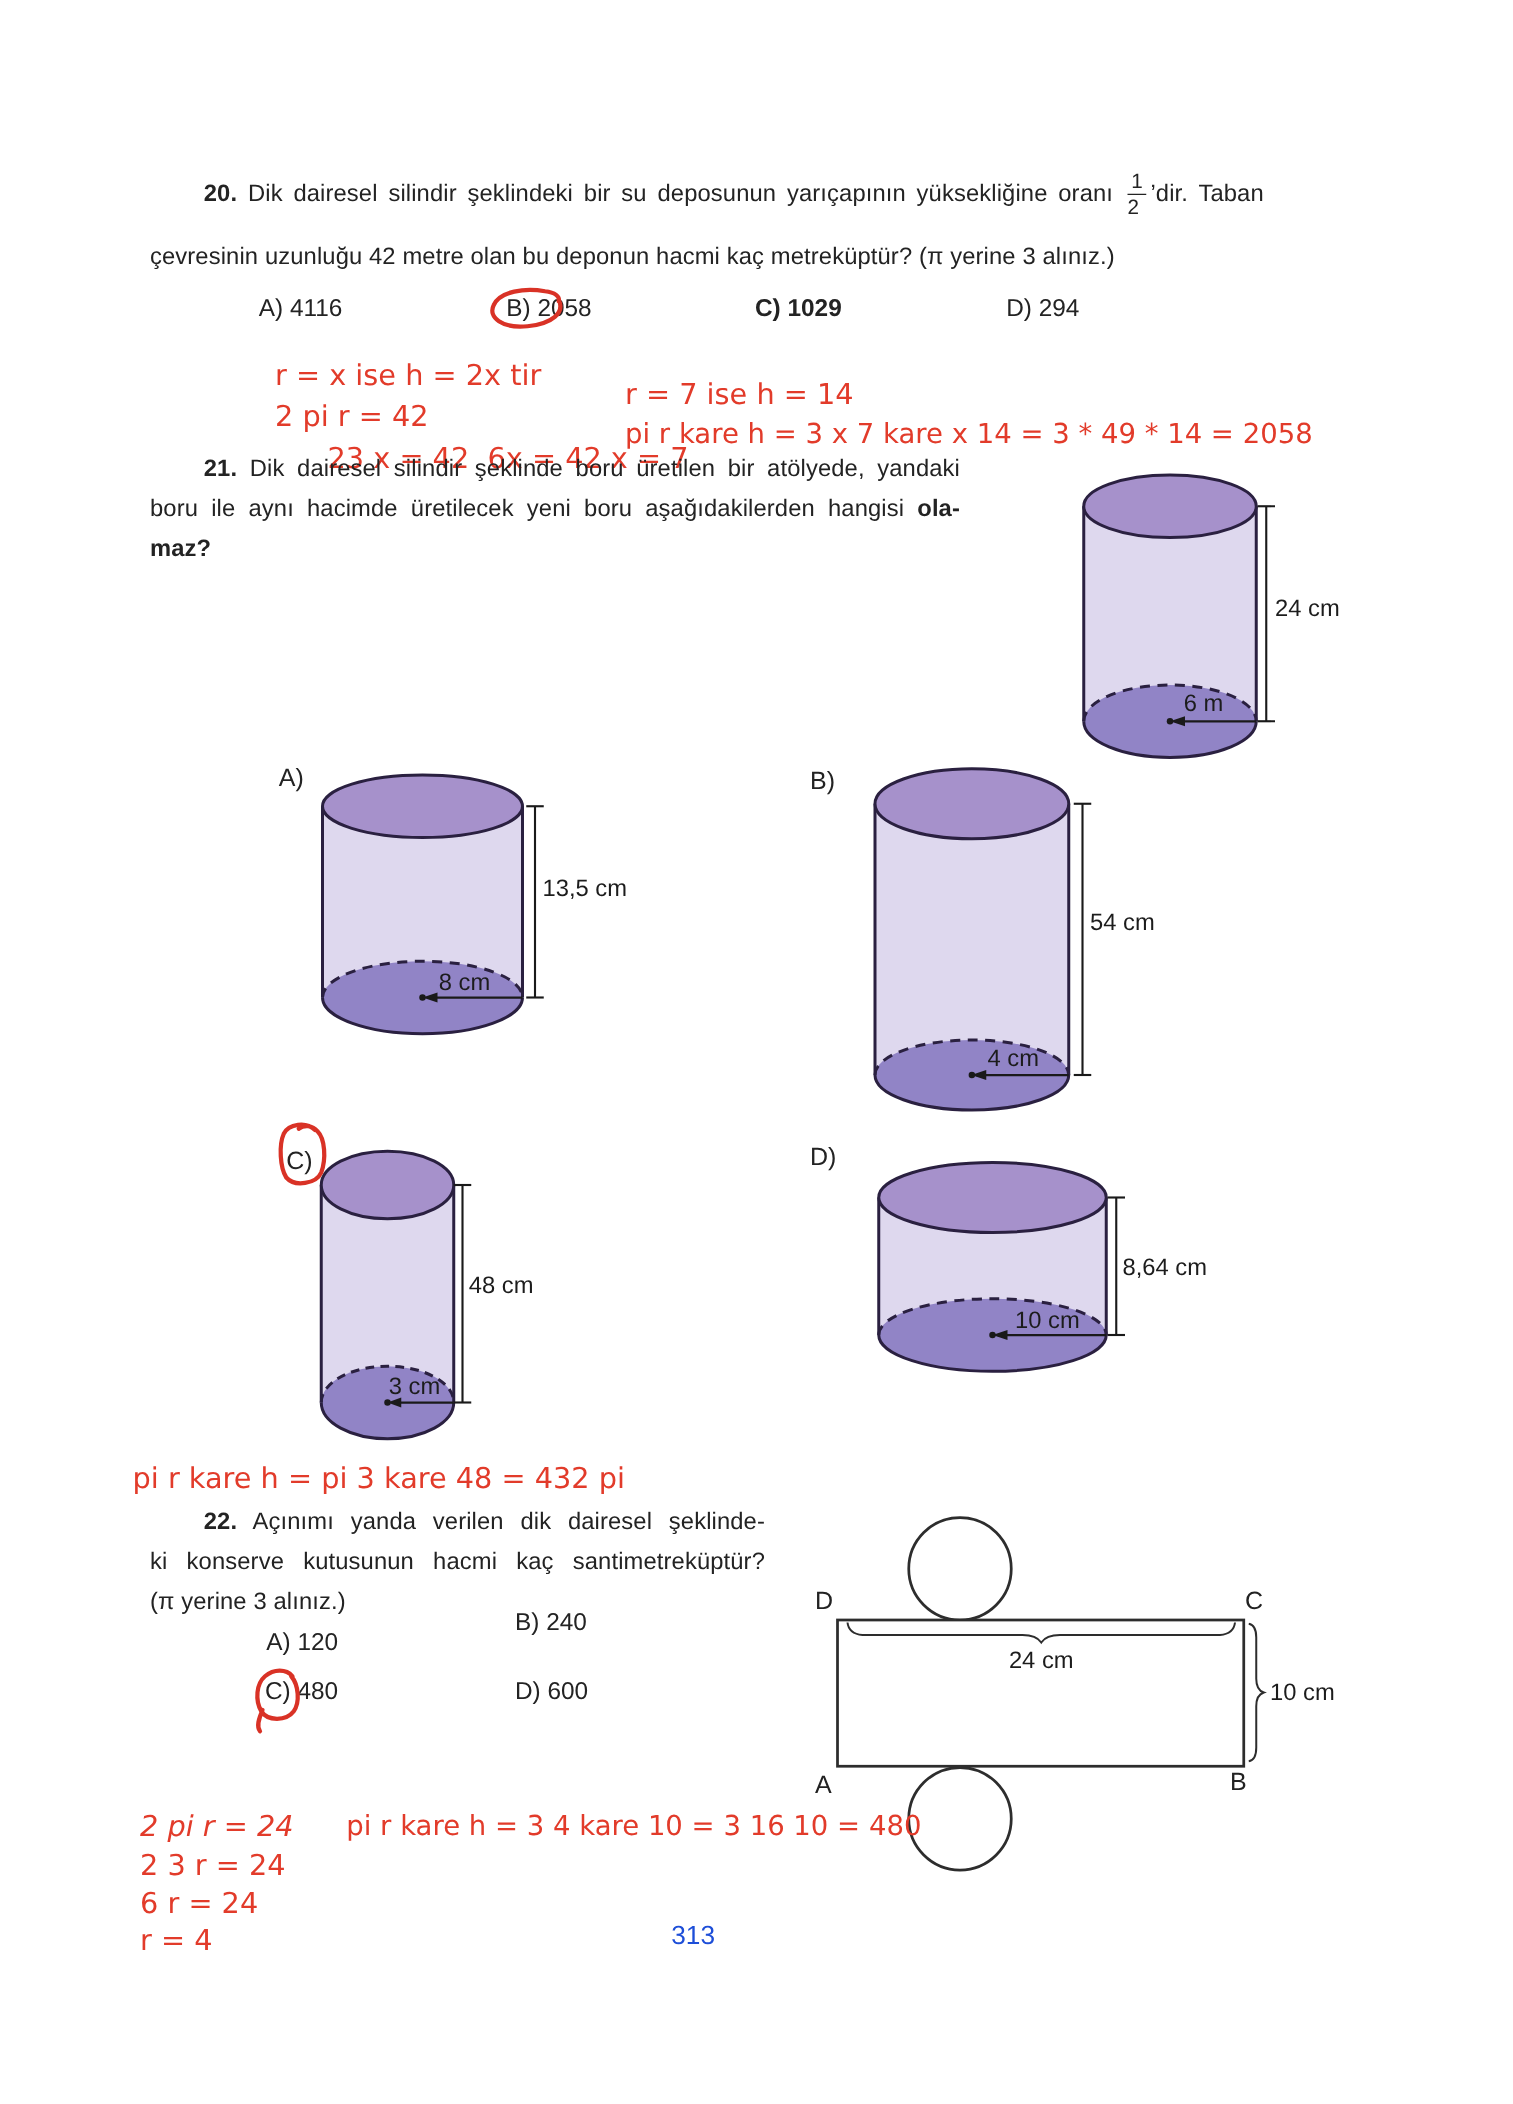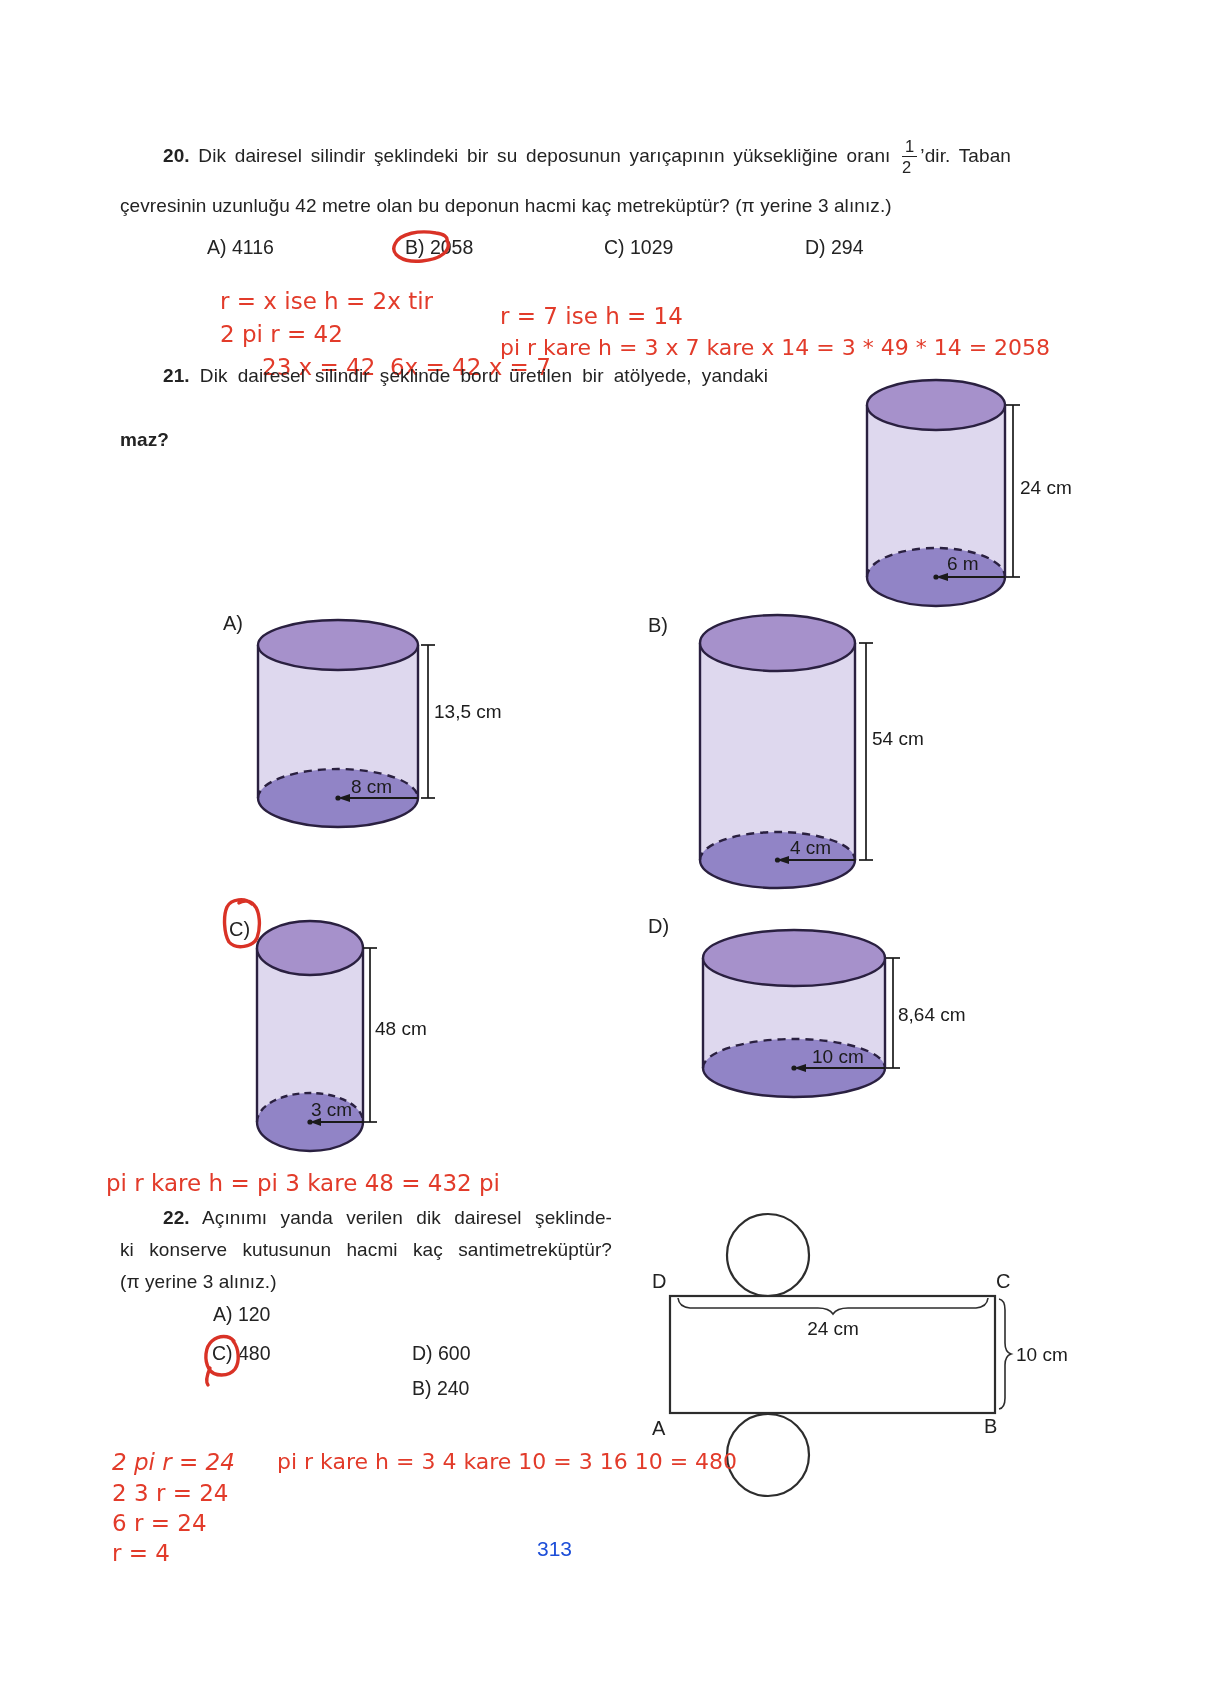--- a/index.html
+++ b/index.html
@@ -133,33 +133,37 @@
 
   <div class="abs txt body-text just" style="left:163px;top:127px;width:848px;line-height:58px;height:58px;">
     <span class="qnum">20.</span>
     <span>Dik dairesel silindir şeklindeki bir su deposunun yarıçapının yüksekliğine oranı</span>
     <span class="frac"><span class="num">1</span><span class="den">2</span></span><span>’dir. Taban</span>
   </div>
   <div class="abs txt body-text" style="left:120px;top:194px;width:900px;">çevresinin uzunluğu 42 metre olan bu deponun hacmi kaç metreküptür? (π yerine 3 alınız.)</div>
 
   <span class="abs txt opt" style="left:207px;top:236px;">A) 4116</span>
   <span class="abs txt opt" style="left:405px;top:236px;">B) 2058</span>
-  <span class="abs txt opt" style="left:604px;top:236px;">C) 1029</span>
+  <span class="abs txt opt" style="left:604px;top:236px;font-weight:bold;">C) 1029</span>
   <span class="abs txt opt" style="left:805px;top:236px;">D) 294</span>
 
   <div class="abs txt red-note" style="left:220px;top:288px;">r = x ise h = 2x tir</div>
   <div class="abs txt red-note" style="left:220px;top:321px;">2 pi r = 42</div>
   <div class="abs txt red-note" style="left:220px;top:354px;margin-left:42px;">23 x = 42  6x = 42 x = 7</div>
   <div class="abs txt red-note" style="left:500px;top:303px;">r = 7 ise h = 14</div>
   <div class="abs txt red-note small" style="left:500px;top:335px;">pi r kare h = 3 x 7 kare x 14 = 3 * 49 * 14 = 2058</div>
 
   <div class="abs txt body-text just" style="left:120px;top:364px;width:648px;text-indent:43px;">
     <span class="qnum">21.</span>
     <span>Dik dairesel silindir şeklinde boru üretilen bir atölyede, yandaki</span>
   </div>
+  <div class="abs txt body-text just" style="left:120px;top:396px;width:648px;">
+    <span>boru ile aynı hacimde üretilecek yeni boru aşağıdakilerden hangisi</span>
+    <span class="bold">ola-</span>
+  </div>
   <div class="abs txt body-text bold" style="left:120px;top:428px;">maz?</div>
 
   <span class="abs txt dim-label" style="left:1020px;top:477px;">24 cm</span>
   <span class="abs txt dim-label" style="left:947px;top:553px;">6 m</span>
 
   <span class="abs txt cyl-letter" style="left:223px;top:612px;">A)</span>
   <span class="abs txt dim-label" style="left:434px;top:701px;">13,5 cm</span>
   <span class="abs txt dim-label" style="left:351px;top:776px;">8 cm</span>
 
   <span class="abs txt cyl-letter" style="left:648px;top:614px;">B)</span>
@@ -177,21 +181,21 @@
   <div class="abs txt red-note" style="left:106px;top:1170px;">pi r kare h = pi 3 kare 48 = 432 pi</div>
 
   <div class="abs txt body-text just" style="left:120px;top:1206px;width:492px;text-indent:43px;">
     <span class="qnum">22.</span>
     <span>Açınımı yanda verilen dik dairesel şeklinde-</span>
   </div>
   <div class="abs txt body-text just" style="left:120px;top:1238px;width:492px;">ki konserve kutusunun hacmi kaç santimetreküptür?</div>
   <div class="abs txt body-text" style="left:120px;top:1270px;">(π yerine 3 alınız.)</div>
 
   <span class="abs txt opt" style="left:213px;top:1303px;">A) 120</span>
-  <span class="abs txt opt" style="left:412px;top:1377px;">B) 240</span>
+  <span class="abs txt opt" style="left:412px;top:1287px;">B) 240</span>
   <span class="abs txt opt" style="left:212px;top:1342px;">C) 480</span>
   <span class="abs txt opt" style="left:412px;top:1342px;">D) 600</span>
 
   <span class="abs txt net-letter" style="left:652px;top:1270px;">D</span>
   <span class="abs txt net-letter" style="left:996px;top:1270px;">C</span>
   <span class="abs txt net-letter" style="left:652px;top:1417px;">A</span>
   <span class="abs txt net-letter" style="left:984px;top:1415px;">B</span>
   <div class="abs txt dim-label" style="left:783px;top:1318px;width:100px;text-align:center;">24 cm</div>
   <span class="abs txt dim-label" style="left:1016px;top:1344px;">10 cm</span>
 

